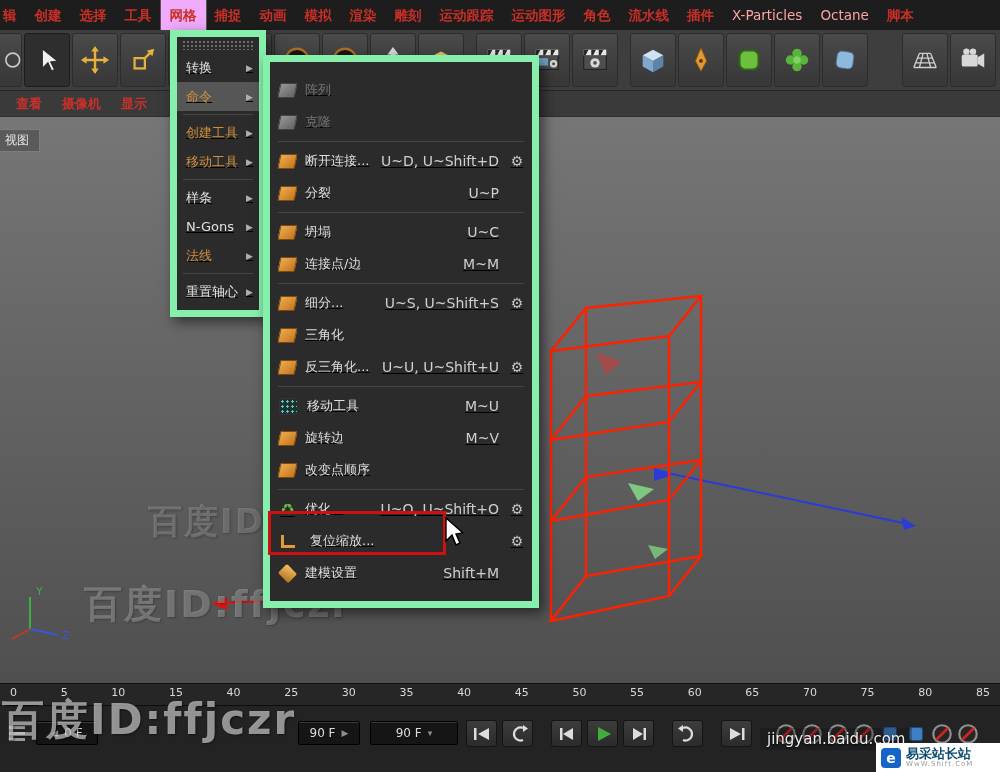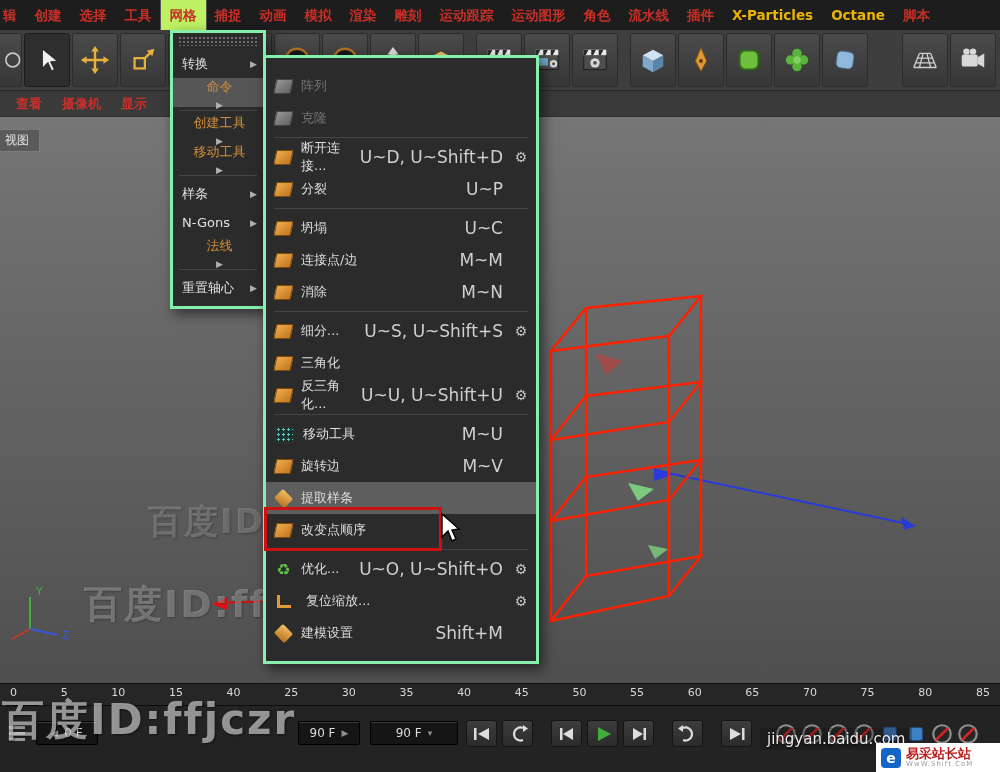--- a/index.html
+++ b/index.html
@@ -3,22 +3,22 @@
 <meta charset="utf-8">
 <style>
   html,body{margin:0;padding:0;background:#333;}
   .stage{position:relative;width:1000px;height:772px;overflow:hidden;
          font-family:"DejaVu Sans","Liberation Sans",sans-serif;background:#555;}
 
   
   .menubar{position:absolute;left:0;top:0;width:100%;height:30px;background:#1d1d1d;
            display:flex;align-items:center;padding:0 2px;box-sizing:border-box;}
   .mitem{padding:0 9px;font-size:13.5px;font-weight:bold;color:#c92f27;line-height:30px;white-space:nowrap;cursor:default;}
-  .mitem.lat{color:#eab308;font-weight:bold;}
-  .mitem.active{background:#bef264;outline:1px solid #555;}
+  .mitem.lat{color:#fca5a5;font-weight:normal;}
+  .mitem.active{background:#f0abfc;outline:1px solid #555;}
   .mitem.partial{margin-left:-8px;}
 
   
   .toolbar{position:absolute;left:0;top:30px;width:100%;height:61px;background:#3e3e3e;
            border-bottom:1px solid #272727;display:flex;align-items:center;padding:0 4px;gap:2px;box-sizing:border-box;}
   .tcell{width:44px;height:52px;display:flex;align-items:center;justify-content:center;flex:0 0 auto;
          background:linear-gradient(#4a4a4a,#373737);border:1px solid #2c2c2c;border-radius:3px;}
   .tcell.active{background:#2e2e2e;border-color:#1d1d1d;}
   .tcell.cut{width:22px;margin-left:-6px;overflow:hidden;}
   .tsep{width:8px;height:52px;flex:0 0 auto;}
@@ -57,39 +57,39 @@
         display:flex;align-items:center;justify-content:center;padding:0;cursor:pointer;}
   .tgap{width:8px;}
   .records{position:absolute;left:774px;top:16px;display:flex;gap:2px;align-items:center;}
   .jy{position:absolute;left:760px;top:22px;z-index:10;color:rgba(255,255,255,.92);font-size:15px;
       text-shadow:0 1px 2px #000;background:rgba(15,15,15,.3);padding:2px 7px;}
   .logo{position:absolute;right:0;bottom:0;width:124px;height:30px;background:#fff;display:flex;align-items:center;
         gap:5px;padding:0 5px;box-sizing:border-box;z-index:30;}
   .logo-mark{width:20px;height:20px;background:#1565c8;color:#fff;border-radius:4px;display:flex;
              align-items:center;justify-content:center;font-weight:bold;font-size:14px;flex:0 0 20px;}
   .logo-col{display:flex;flex-direction:column;line-height:1.1;}
-  .logo-text{color:#b91c1c;font-weight:bold;font-size:13px;}
+  .logo-text{color:#0c4a6e;font-weight:bold;font-size:13px;}
   .logo-sub{color:#9a9a9a;font-size:7px;letter-spacing:1px;}
 
   
-  .panel{position:absolute;background:#2b2b2b;border:3px solid #86efac;box-shadow:4px 5px 12px rgba(0,0,0,.55);z-index:50;box-sizing:border-box;}
+  .panel{position:absolute;background:#2b2b2b;border:7px solid #86efac;box-shadow:4px 5px 12px rgba(0,0,0,.55);z-index:50;box-sizing:border-box;text-decoration:underline;}
   .mesh-menu{left:170px;top:30px;width:96px;padding-bottom:4px;}
   .tear{height:10px;margin:3px 5px;background-image:radial-gradient(#6e6e6e 1px,transparent 1.3px);background-size:4px 4px;}
   .mrow{height:29px;display:flex;align-items:center;justify-content:space-between;gap:4px;
         padding:0 6px 0 9px;font-size:13px;color:#e0e0e0;white-space:nowrap;cursor:default;}
   .mrow .arr{font-size:9px;color:#b0b0b0;}
-  .mrow.gold{color:#d08f3e;flex-direction:column;}
+  .mrow.gold{color:#d08f3e;}
   .mrow.hl{background:#565656;}
   .msep{height:1px;background:#454545;margin:3px 6px;}
 
   .cmd-menu{left:263px;top:55px;width:276px;padding:12px 0;}
   .srow{height:32px;display:flex;align-items:center;gap:9px;padding:0 6px 0 9px;font-size:13px;color:#dedede;cursor:default;}
   .srow.hl{background:#5e5e5e;}
   .srow.disabled{color:#737373;}
-  .sshort{margin-left:auto;font-size:17px;color:#cfcfcf;white-space:nowrap;}
+  .sshort{margin-left:auto;font-size:14px;color:#cfcfcf;white-space:nowrap;}
   .srow.disabled .sshort{color:#737373;}
   .sgear{width:18px;text-align:center;color:#c4c4c4;font-size:14px;flex:0 0 18px;}
   .ssep{height:1px;background:#454545;margin:3px 8px;}
 
   .cicon{width:17px;height:15px;flex:0 0 17px;border-radius:2px;}
   .ci-orange{background:linear-gradient(135deg,#f0b050,#c2711c);box-shadow:inset 0 0 0 1px #7a4a10;transform:skewX(-12deg);}
   .ci-gray{background:linear-gradient(135deg,#9a9a9a,#5f5f5f);box-shadow:inset 0 0 0 1px #444;transform:skewX(-12deg);}
   .ci-teal{background-color:#20302f;background-image:radial-gradient(#58c8c0 1.2px,transparent 1.4px);background-size:5px 5px;border:1px solid #333;}
   .ci-green{background:none;color:#5fbf4a;font-size:16px;line-height:15px;text-align:center;}
   .ci-corner{background:none;border-left:3px solid #e09a3a;border-bottom:3px solid #e09a3a;width:11px;height:10px;border-radius:0;flex:0 0 11px;margin-right:6px;margin-left:2px;}
@@ -530,26 +530,20 @@
       <span>坍塌</span>
       <span class="sshort">U~C</span>
         <span class="sgear"></span>
       </div>
     <div class="srow">
       <span class="cicon ci-orange"></span>
       <span>连接点/边</span>
       <span class="sshort">M~M</span>
         <span class="sgear"></span>
       </div>
-    <div class="srow">
-      <span class="cicon ci-orange"></span>
-      <span>消除</span>
-      <span class="sshort">M~N</span>
-        <span class="sgear"></span>
-      </div>
     <div class="ssep"></div>
     <div class="srow">
       <span class="cicon ci-orange"></span>
       <span>细分...</span>
       <span class="sshort">U~S, U~Shift+S</span>
       <span class="sgear">⚙</span>
       </div>
     <div class="srow">
       <span class="cicon ci-orange"></span>
       <span>三角化</span>
@@ -566,26 +560,20 @@
     <div class="srow">
       <span class="cicon ci-teal"></span>
       <span>移动工具</span>
       <span class="sshort">M~U</span>
         <span class="sgear"></span>
       </div>
     <div class="srow">
       <span class="cicon ci-orange"></span>
       <span>旋转边</span>
       <span class="sshort">M~V</span>
-        <span class="sgear"></span>
-      </div>
-    <div class="srow hl">
-      <span class="cicon ci-cube"></span>
-      <span>提取样条</span>
-      <span class="sshort"></span>
         <span class="sgear"></span>
       </div>
     <div class="srow">
       <span class="cicon ci-orange"></span>
       <span>改变点顺序</span>
       <span class="sshort"></span>
         <span class="sgear"></span>
       </div>
     <div class="ssep"></div>
     <div class="srow">

